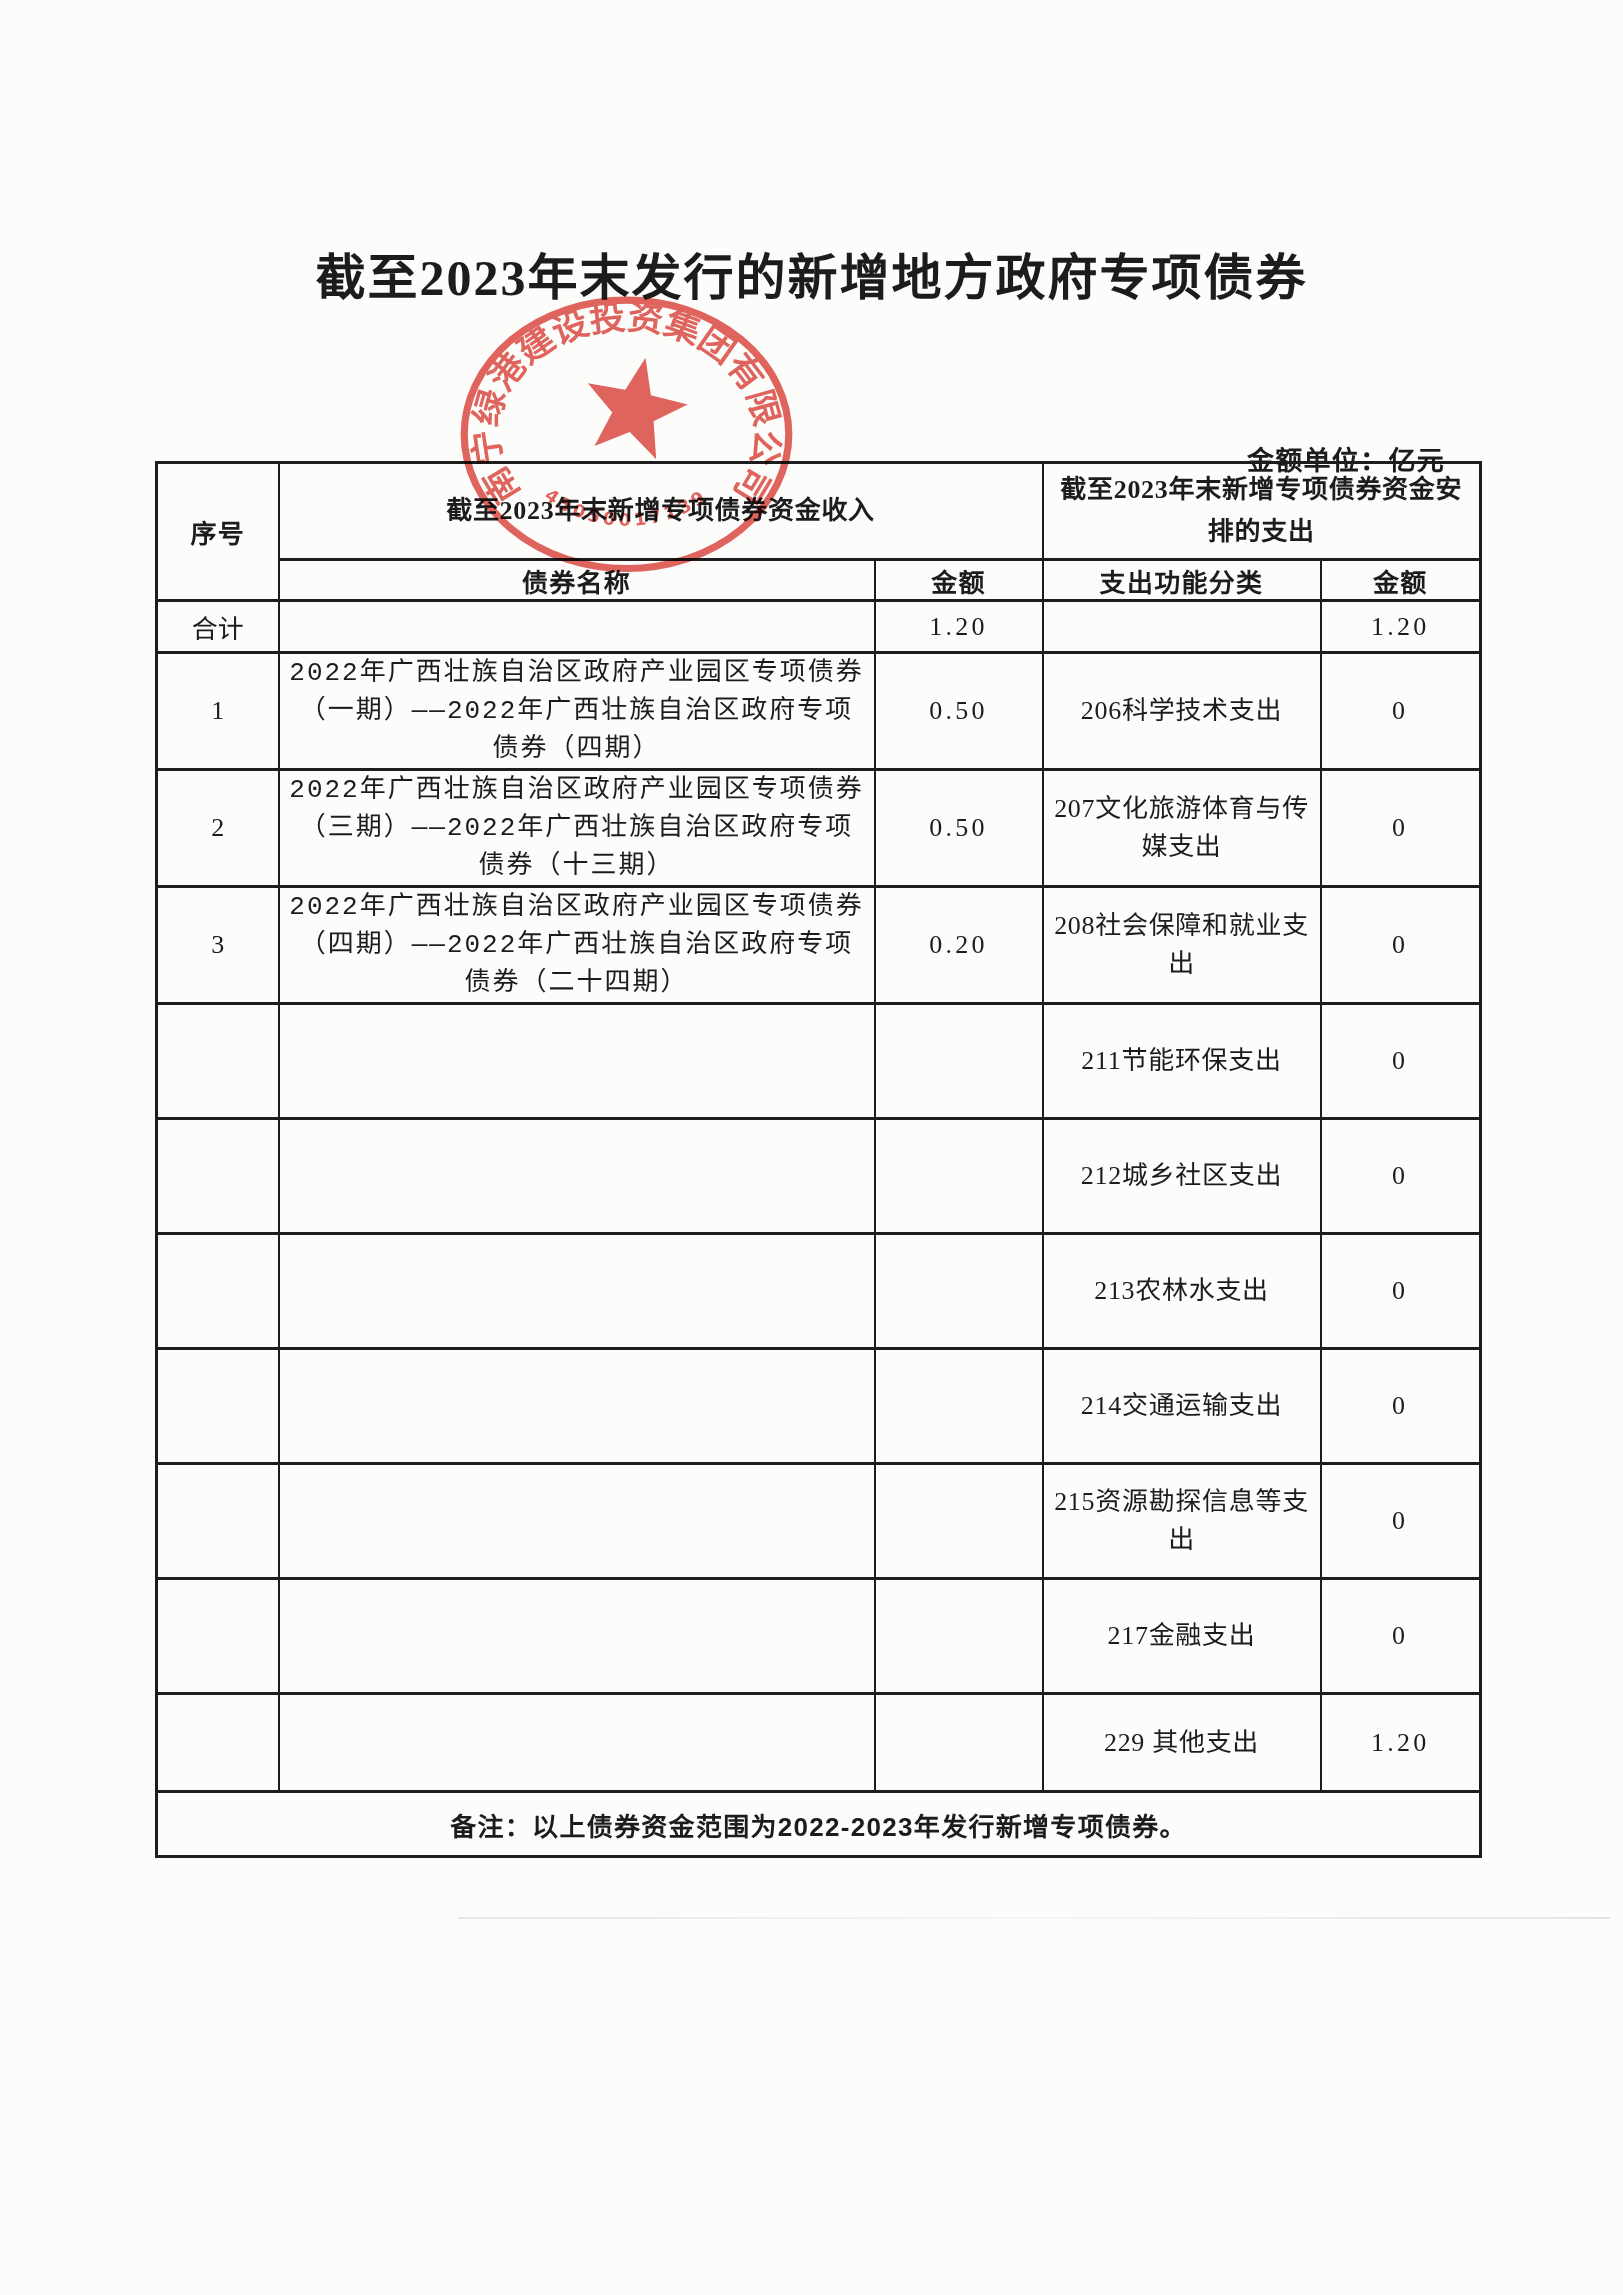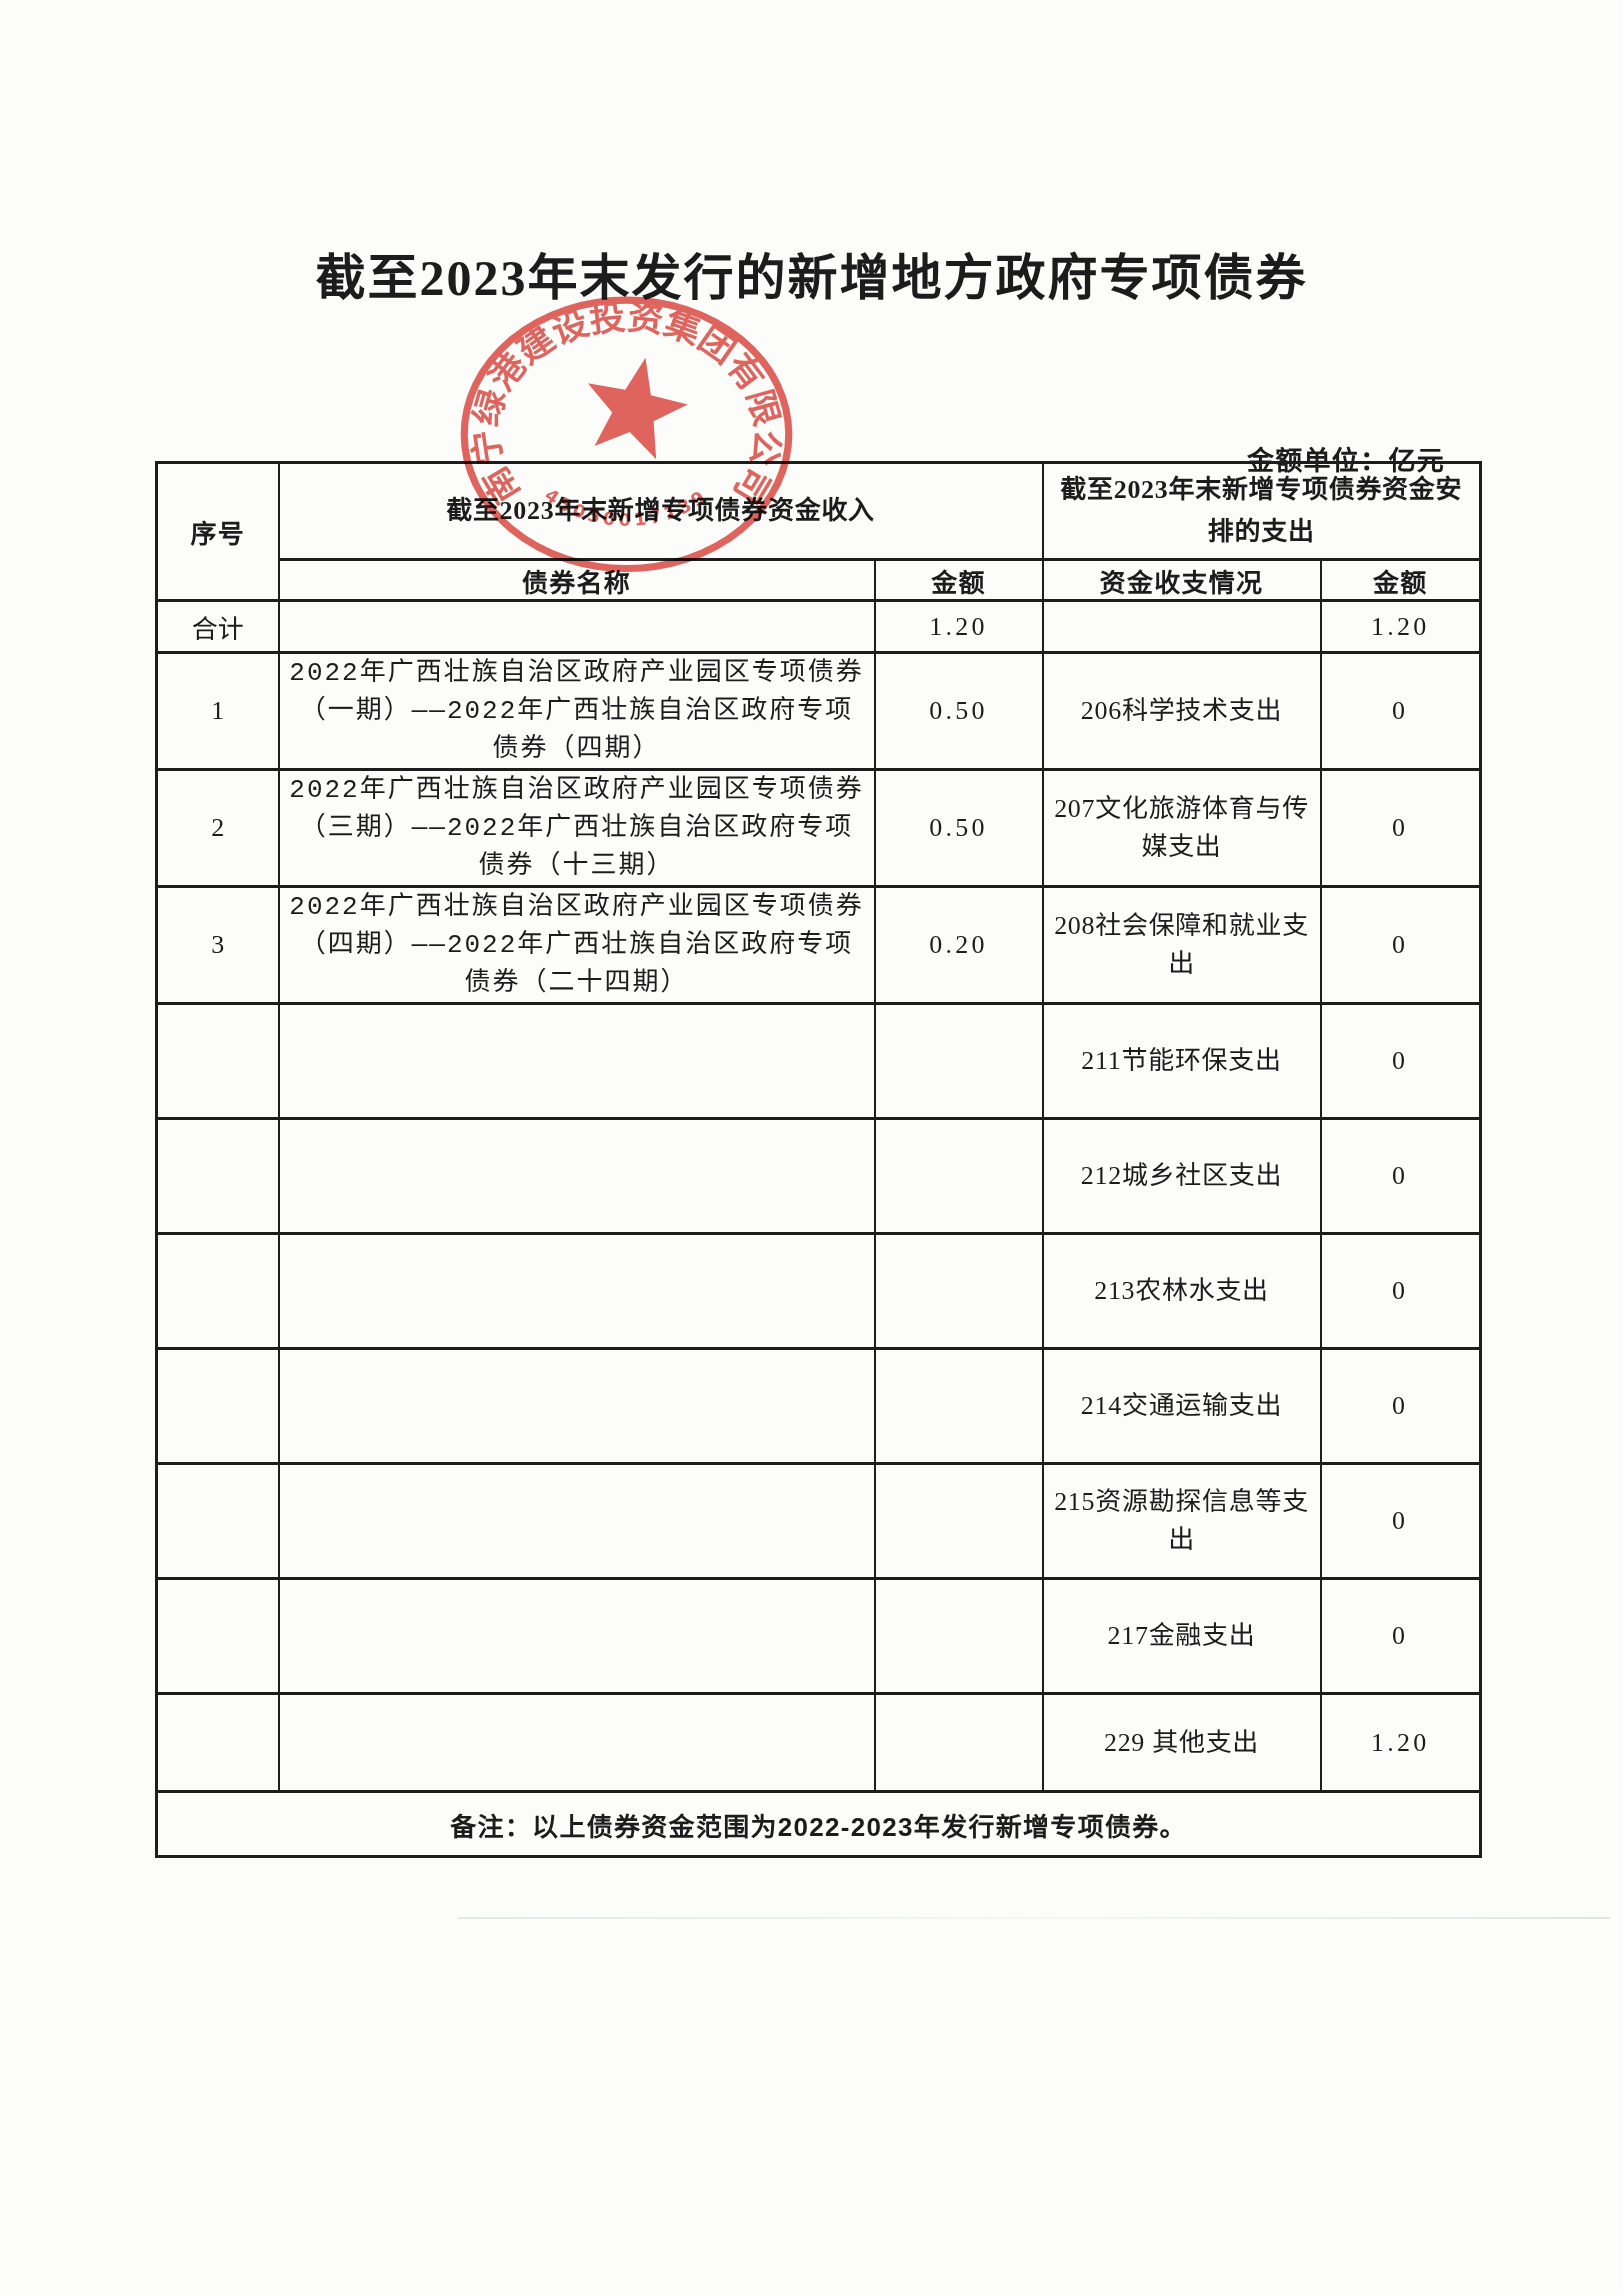--- a/index.html
+++ b/index.html
@@ -119,21 +119,21 @@
     </colgroup>
     <tbody>
       <tr class="h1">
         <td rowspan="2" class="subhead">序号</td>
         <td colspan="2" class="grp">截至2023年末新增专项债券资金收入</td>
         <td colspan="2" class="grp">截至2023年末新增专项债券资金安排的支出</td>
       </tr>
       <tr class="h2">
         <td class="subhead">债券名称</td>
         <td class="subhead">金额</td>
-        <td class="subhead">资金收支情况</td>
+        <td class="subhead">支出功能分类</td>
         <td class="subhead">金额</td>
       </tr>
 
       <tr class="total">
         <td class="serialcol">合计</td>
         <td class="bond"></td>
         <td class="num">1.20</td>
         <td class="cat"></td>
         <td class="num">1.20</td>
       </tr>

